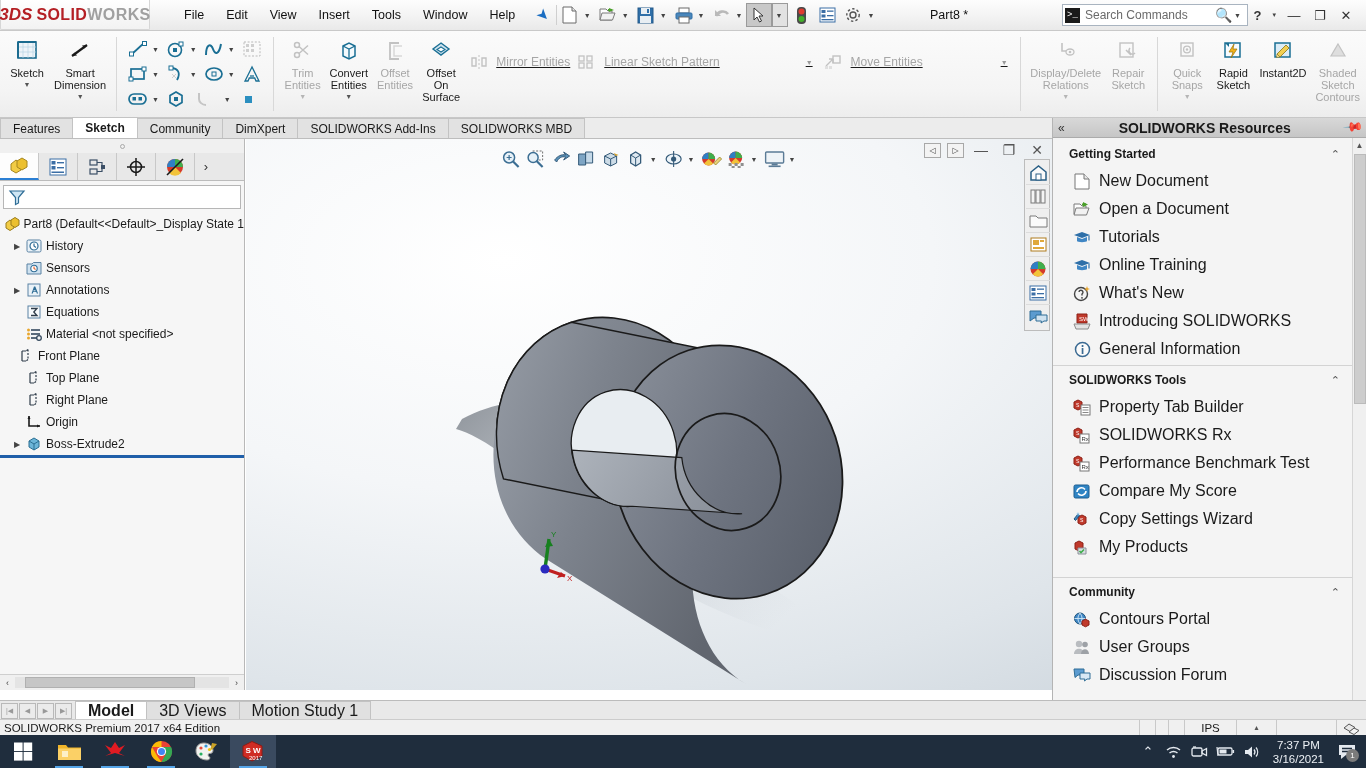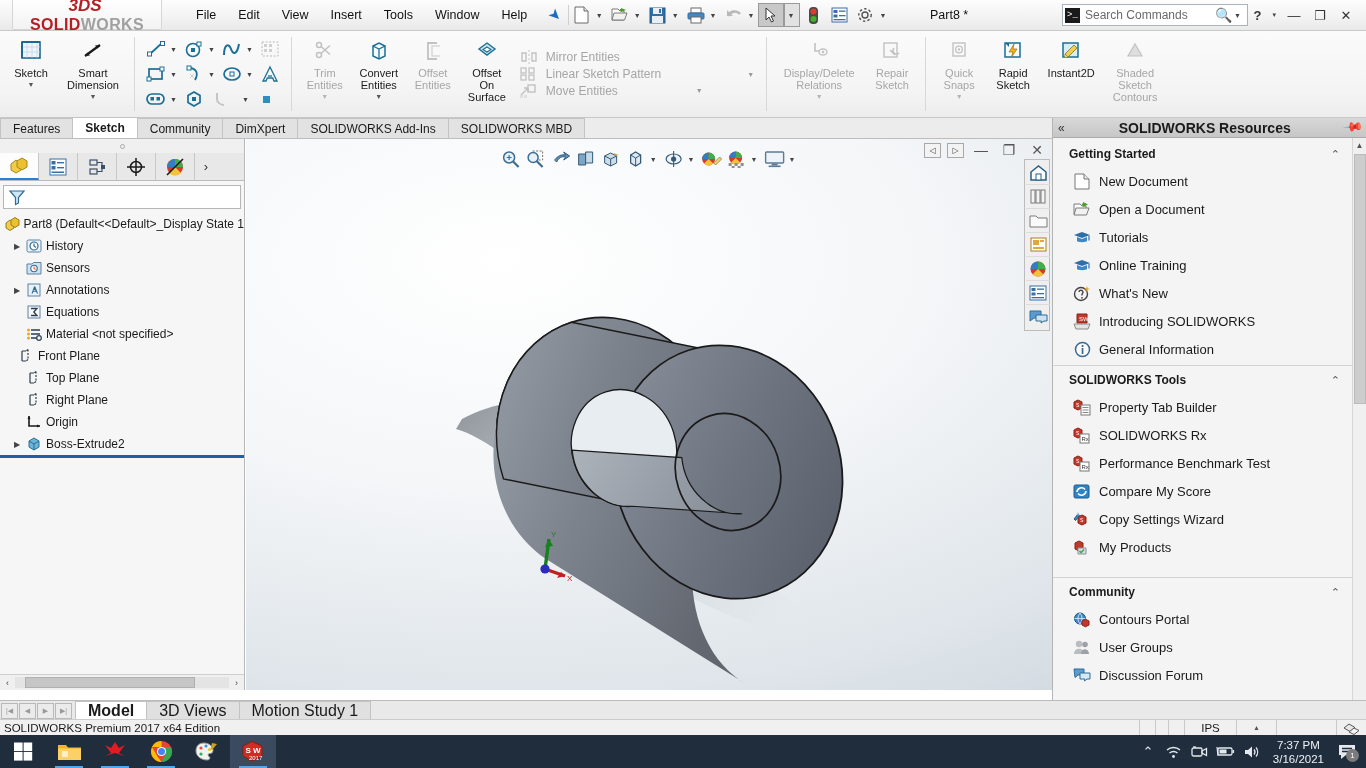--- a/index.html
+++ b/index.html
@@ -15,26 +15,25 @@
   #app { position: relative; width: 1366px; height: 768px; }
 
   
   .titlebar {
     position: absolute; left: 0; top: 0; width: 1366px; height: 31px;
     background: linear-gradient(to bottom,#fdfdfd 0%, #f3f3f3 55%, #e9e9e9 100%);
     border-bottom: 1px solid #c9c9c9;
     display: flex; align-items: center;
   }
   .logo-box {
-    width: 150px; height: 30px; margin-left: 12px;
+    width: 150px; height: 30px; 
     background: linear-gradient(to bottom,#ffffff,#f2f2f2);
     border: 1px solid #d6d6d6; border-top: none;
     display: flex; align-items: center; justify-content: center;
     border-radius: 0 0 2px 2px;
-    flex-direction: column;
   }
   .logo-txt { font-size: 16px; font-weight: bold; letter-spacing: .4px; }
   .logo-3ds { color: #b41f24; font-style: italic; font-weight: bold; font-size: 17px; margin-right: 4px;}
   .logo-solid { color: #b41f24; }
   .logo-works { color: #a0a0a0; }
 
   .menu { display: flex; align-items: center; margin-left: 24px; gap: 2px;}
   .menu-item {
     padding: 4px 10px; font-size: 12.5px; color: #111; cursor: default;
     border-radius: 2px;
@@ -82,21 +81,21 @@
   }
   .rb-ico { height:26px; display:flex; align-items:center; justify-content:center; }
   .rb-lab { font-size:11px; text-align:center; line-height:12px; margin-top:3px; color:#1a1a1a;}
   .rb-lab.dim { color:#a6a6a6; }
   .rb-caret { font-size:7px; color:#555; margin-top:2px; }
 
   .rb-grid { display:flex; flex-direction:column; justify-content:center; padding:4px 2px;}
   .rb-row { display:flex; align-items:center; height:25px; }
   .rb-small { width:26px; height:24px; display:flex; align-items:center; justify-content:center; cursor:default;}
 
-  .rb-list { display:flex; flex-direction:column; justify-content:center; padding:18px 0;}
+  .rb-list { display:flex; justify-content:center; padding:18px 0;text-decoration:underline;}
   .rb-lrow { display:flex; align-items:center; height:26px; padding:0 2px; cursor:default;}
   .rb-lico { width:26px; display:flex; align-items:center; justify-content:center;}
   .rb-ltxt { font-size:12px; color:#a6a6a6; padding-left:4px; white-space:nowrap;}
 
   
   .cmdtabs {
     position:absolute; left:0; top:118px; width:1366px; height:21px;
     background:#ececec; display:flex; align-items:flex-end; border-bottom:1px solid #bdbdbd;
   }
   .ctab {
@@ -188,21 +187,21 @@
   .tp-inner { position:absolute; left:0; top:0; right:14px; bottom:0; overflow:hidden; }
   .sect-title {
     display:flex; align-items:center; justify-content:space-between;
     padding:7px 12px 6px 16px; border-top:1px solid #d3d3d3; margin-top:2px;
   }
   .sect-title:first-child { border-top:none; }
   .st-txt { font-size:12px; font-weight:bold; color:#1a1a1a;}
   .st-chev { font-size:11px; color:#555; cursor:default;}
   .tp-item { display:flex; align-items:center; height:28px; padding-left:18px; cursor:default;}
   .tp-ico { width:22px; display:flex; align-items:center; justify-content:center;}
-  .tp-txt { font-size:13px; color:#1a1a1a; padding-left:6px;}
+  .tp-txt { font-size:16px; color:#1a1a1a; padding-left:6px;}
   .tp-scroll {
     position:absolute; right:0; top:0; width:14px; bottom:0; background:#f0f0f0;
     border-left:1px solid #d6d6d6; display:flex; flex-direction:column; justify-content:space-between;
   }
   .tps-a { height:14px; display:flex; align-items:center; justify-content:center; font-size:8px; color:#555; cursor:default;}
   .tps-thumb { position:absolute; top:16px; left:1px; width:12px; height:250px; background:#cdcdcd; border:1px solid #bbb;}
 
   
   .tabbar {
     position:absolute; left:0; bottom:48px; width:1366px; height:20px;

